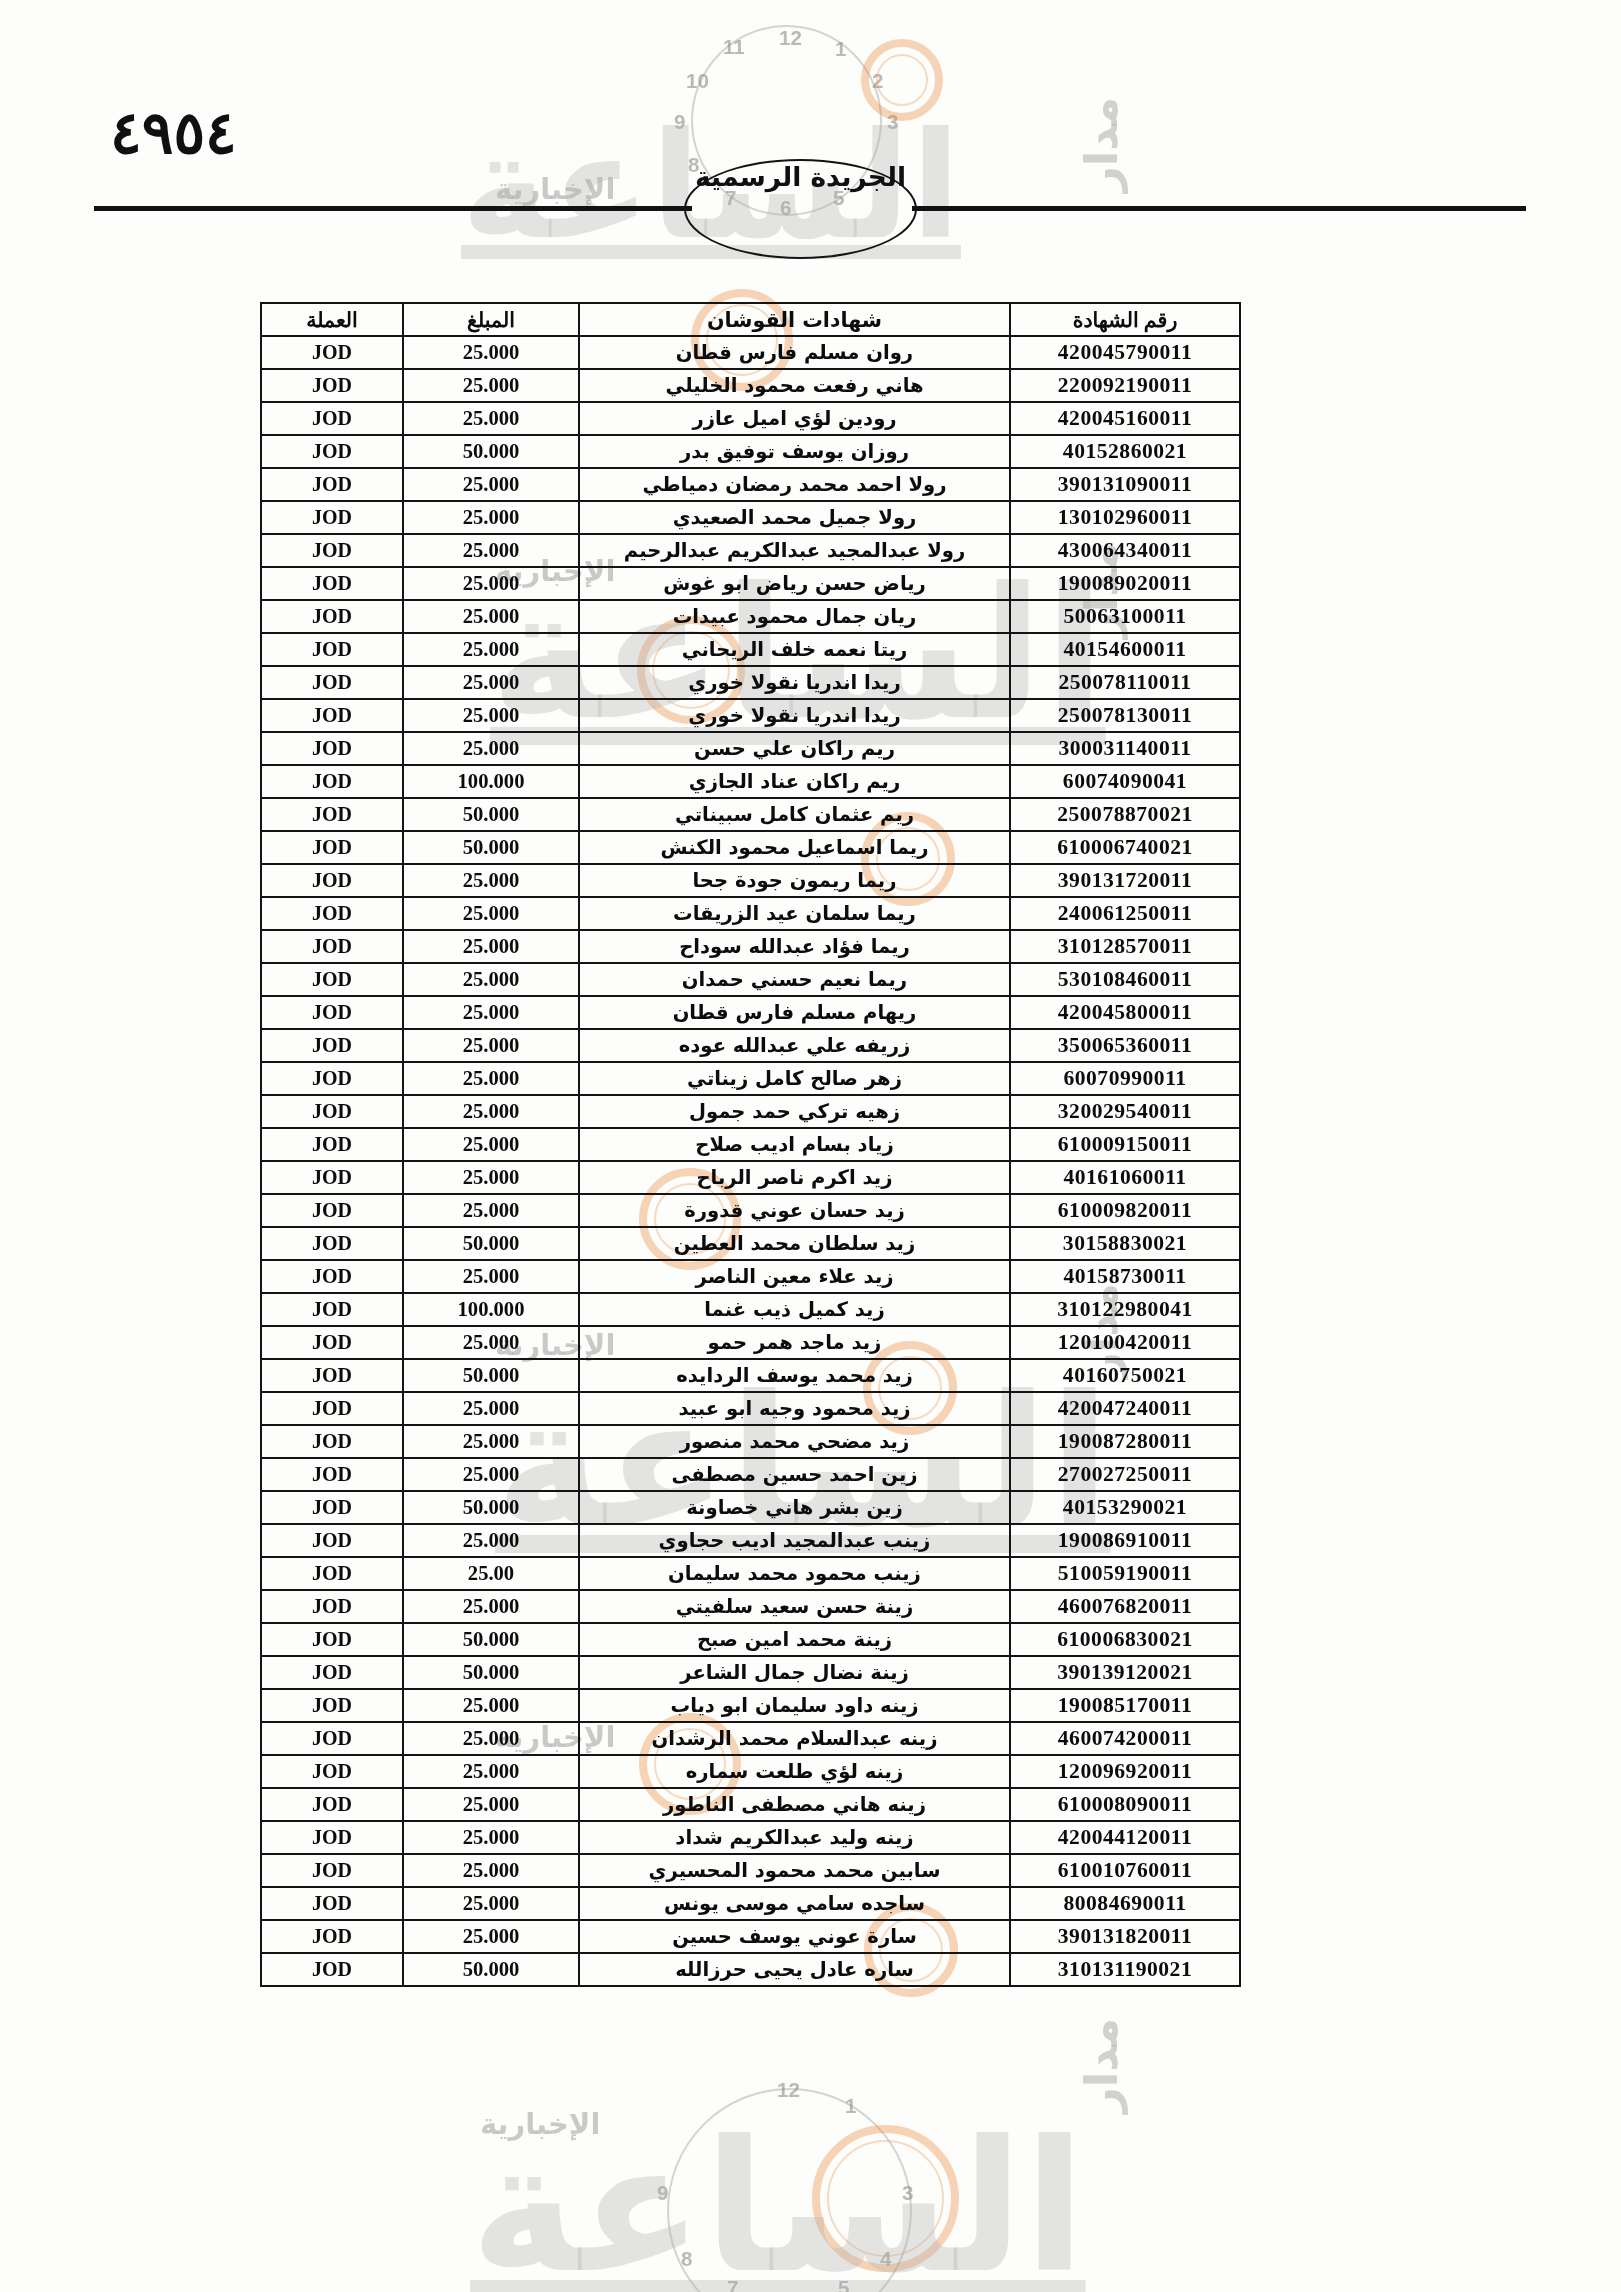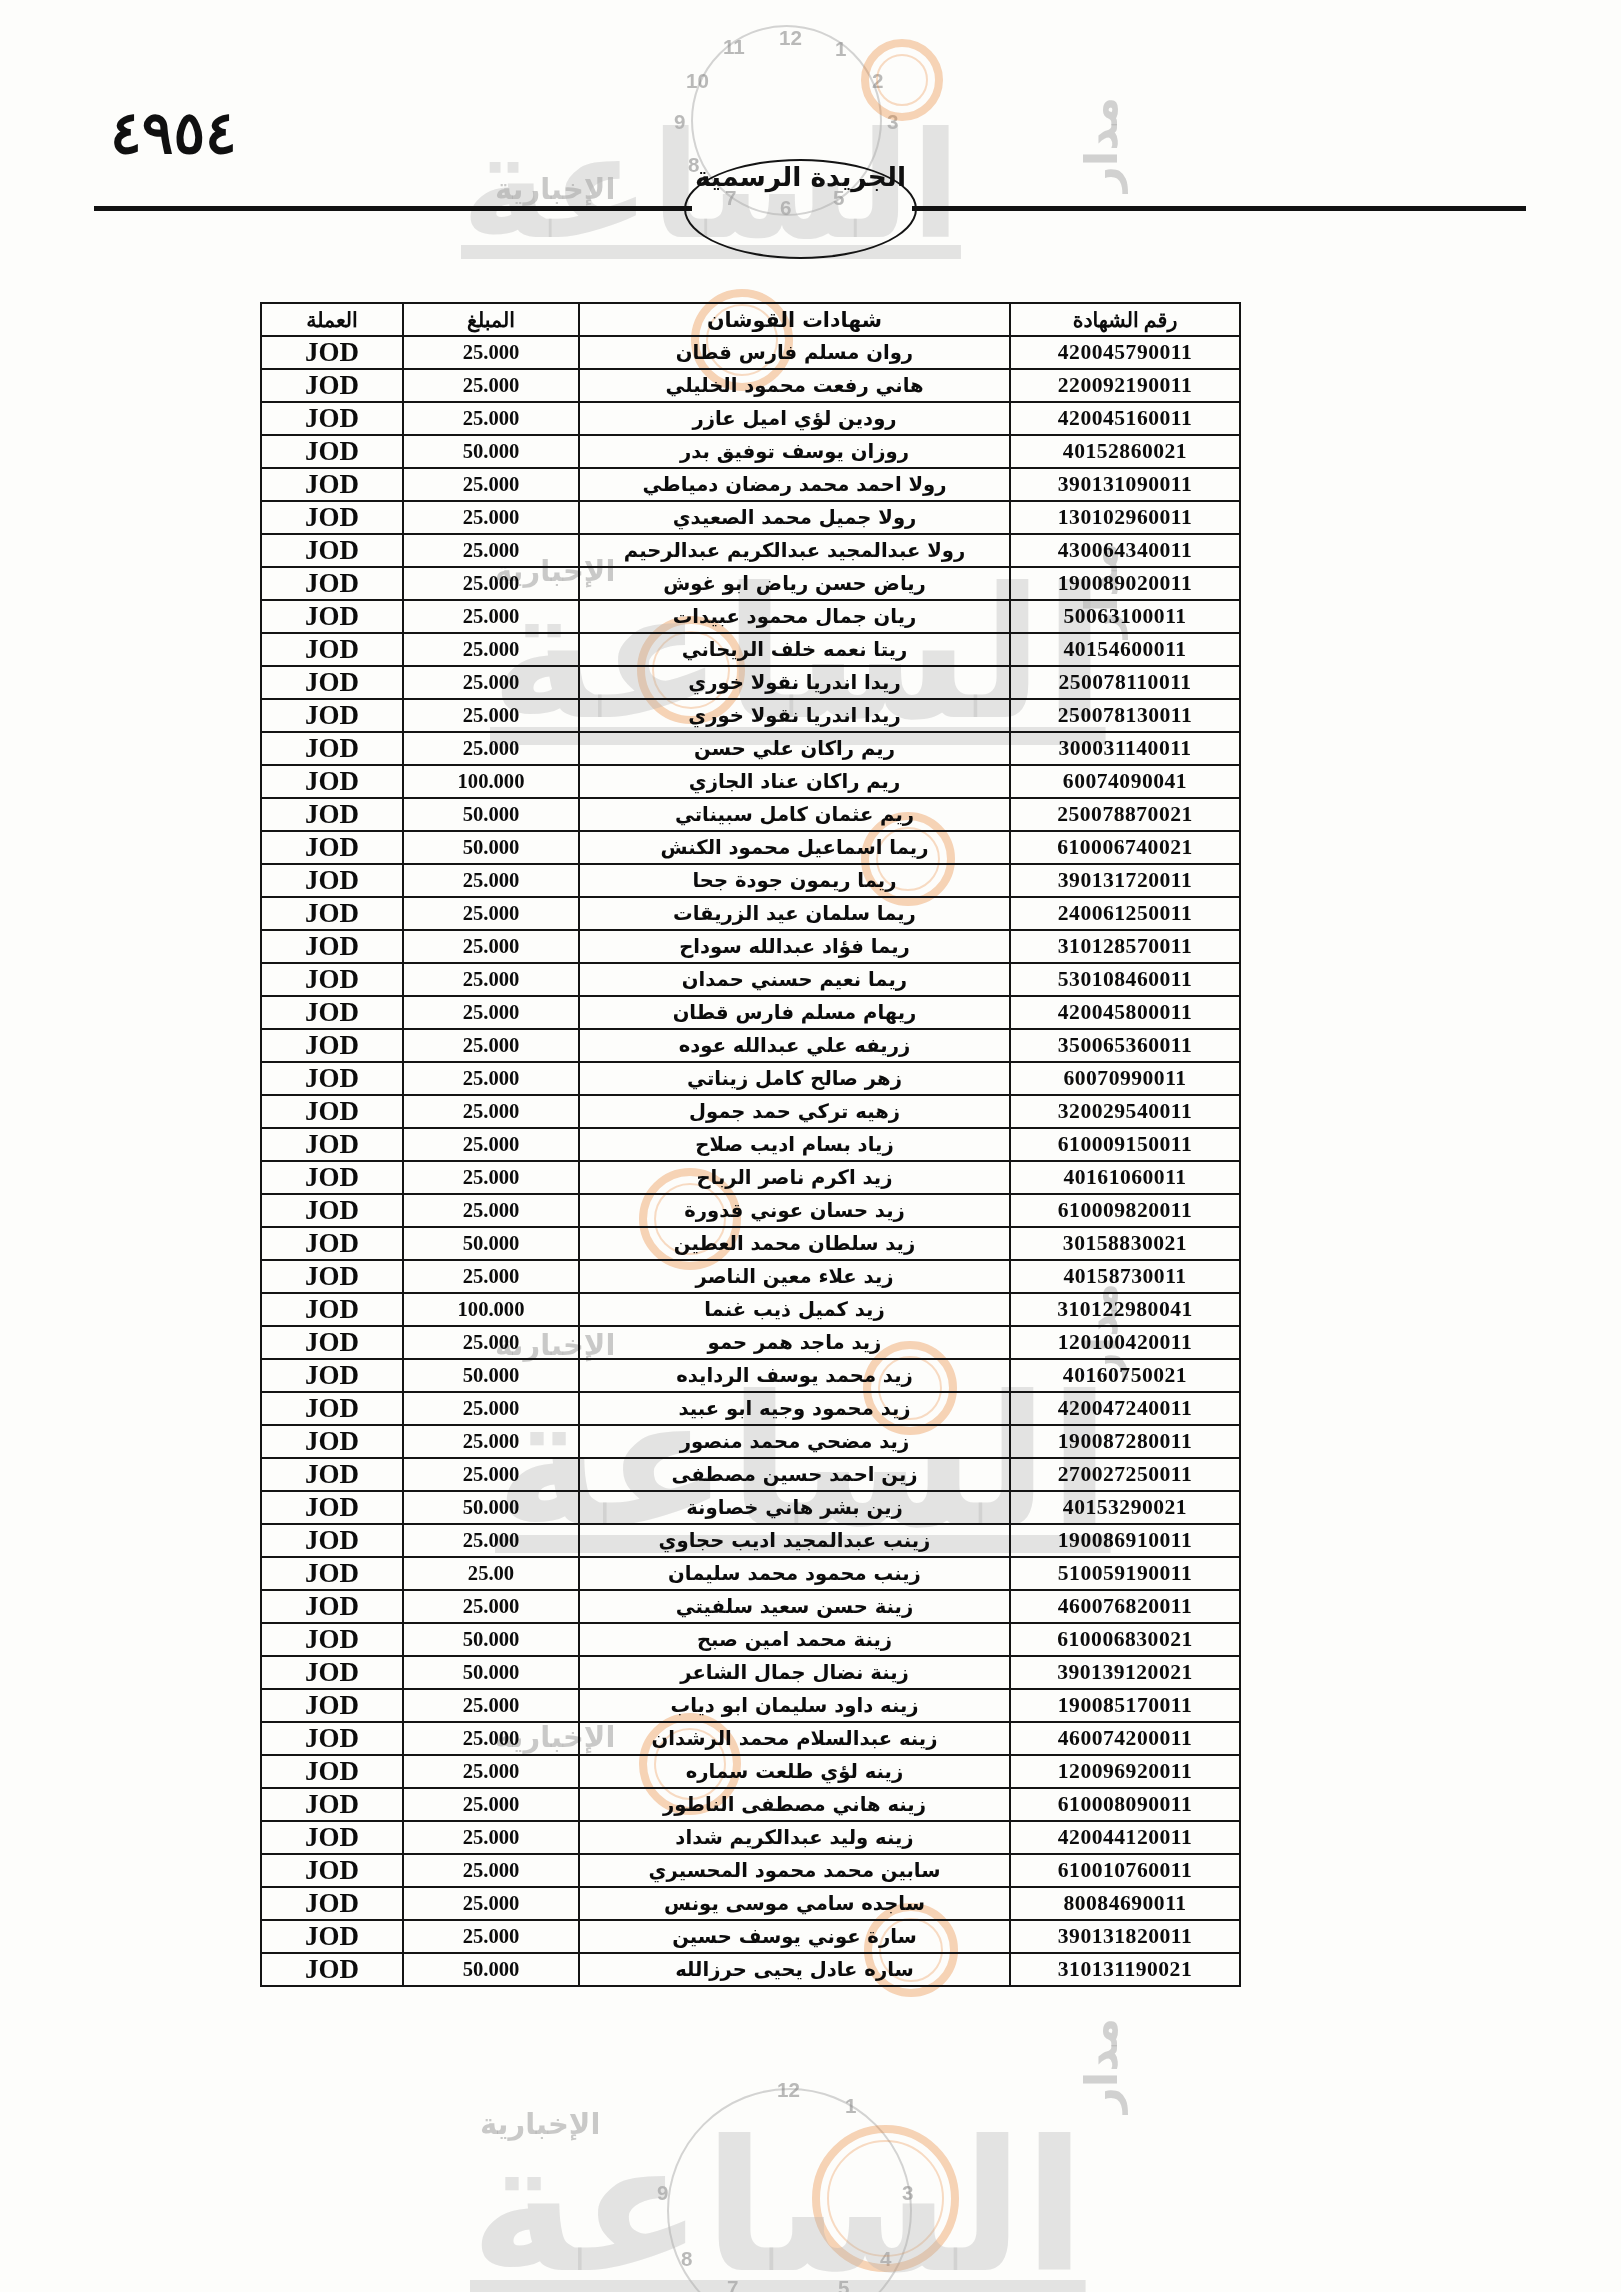--- a/index.html
+++ b/index.html
@@ -76,21 +76,21 @@
   }
   .gazette-table th, .gazette-table td {
     border:2px solid #141414;
     height:33px; padding:0 5.9px;
     text-align:center; vertical-align:middle;
     font-weight:bold; color:#0c0c0c;
     white-space:nowrap; overflow:hidden;
     background:transparent;
   }
   .gazette-table th { font-size:20.6px; direction:rtl; }
-  .col-currency { width:142px; font-family:"Liberation Serif", serif; font-size:27px; }
+  .col-currency { width:142px; font-family:"Liberation Serif", serif; font-size:20px; }
   .col-amount   { width:176px; font-family:"Liberation Serif", serif; font-size:20.6px;margin-top:16px; }
   .col-name     { width:431px; font-size:19.6px; direction:rtl;margin-top:15px; }
   .col-cert     { width:230px; font-family:"Liberation Serif", serif; font-size:21.6px; letter-spacing:0.5px; }
 </style>
 </head>
 <body>
 
 <div class="watermark">
 
   <div class="wm-clock" style="left:691px;top:24.5px;width:191px;height:191px;"></div>

